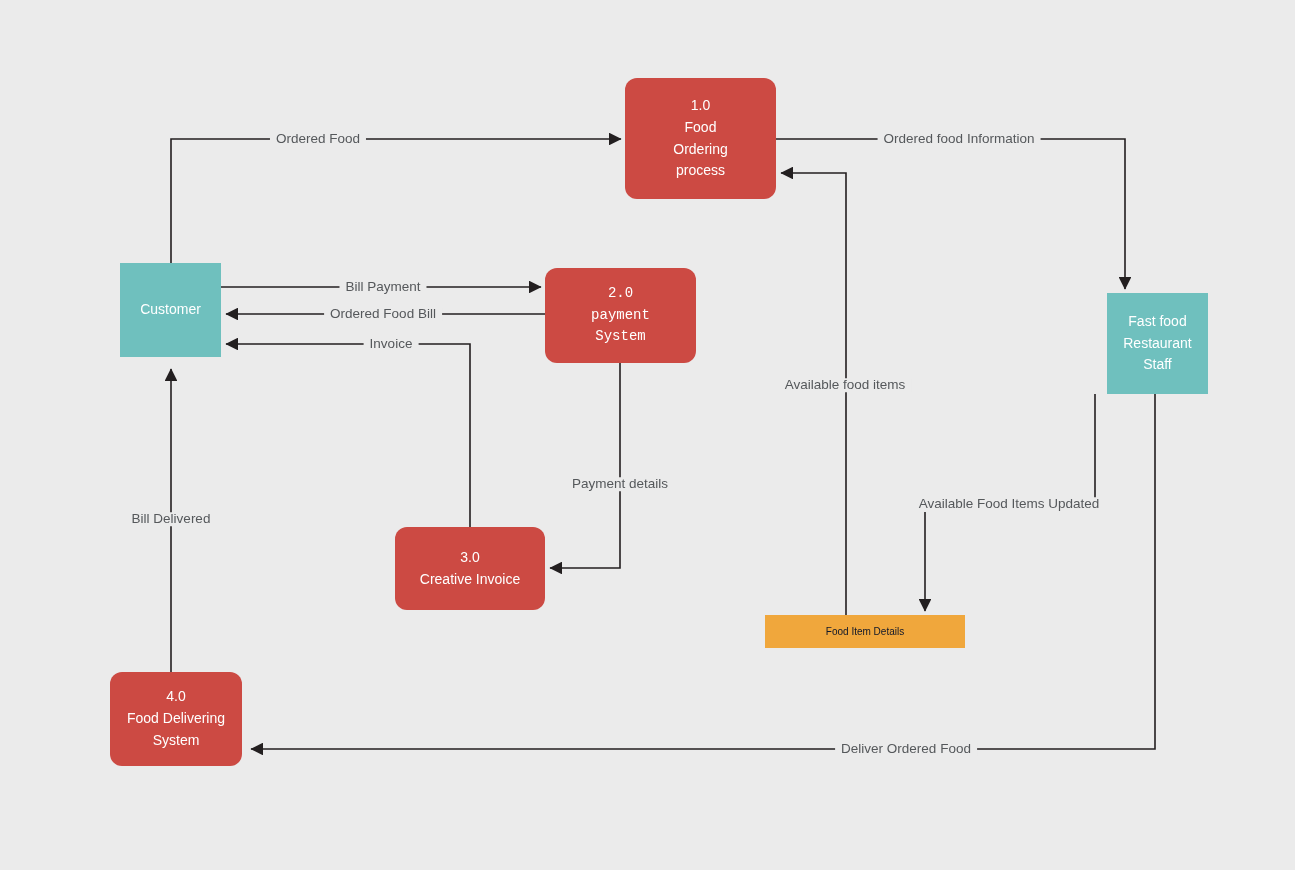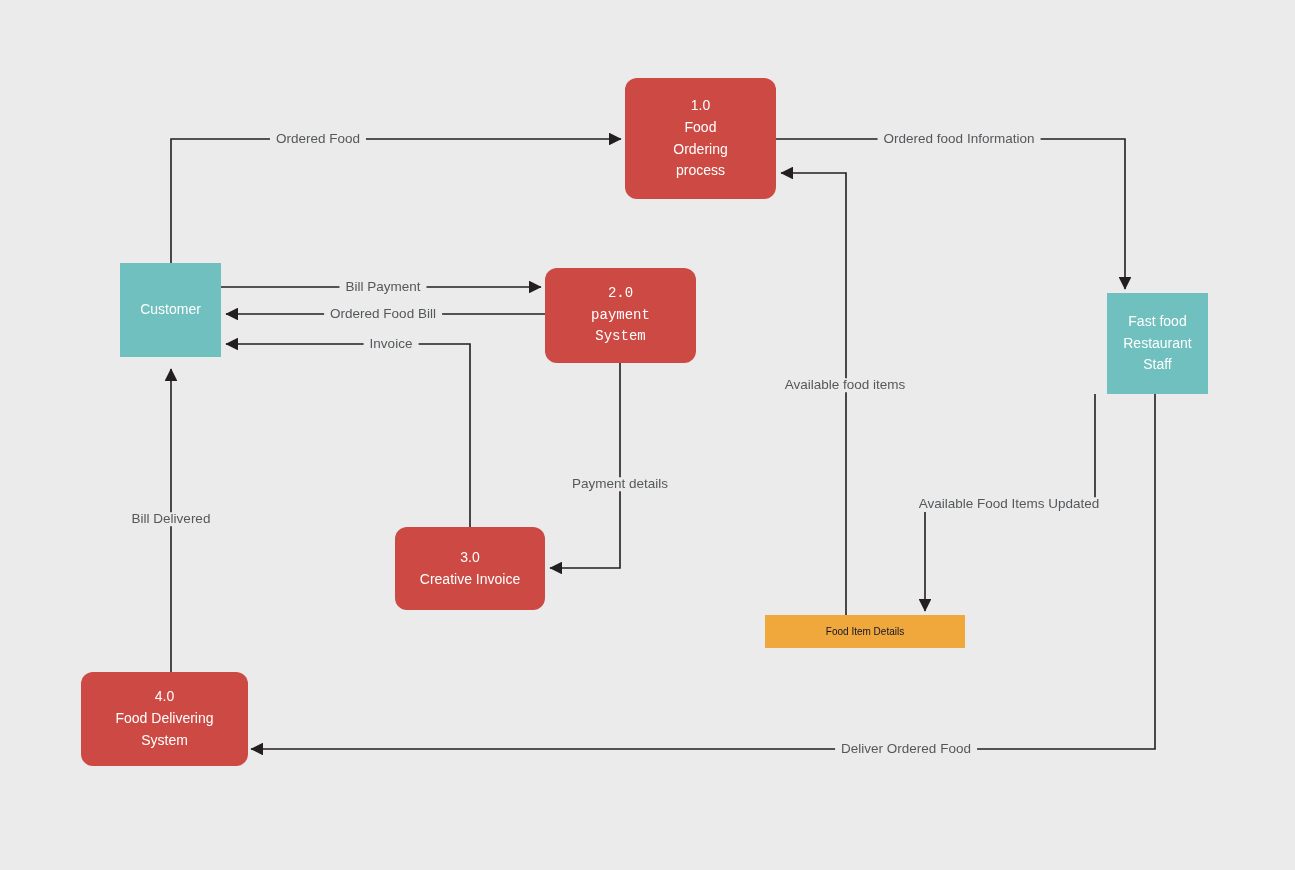--- a/index.html
+++ b/index.html
@@ -139,21 +139,21 @@
     <span class="line">2.0</span>
     <span class="line">payment</span>
     <span class="line">System</span>
   </div>
 
   <div class="node process" style="left:395px; top:527px; width:150px; height:83px;">
     <span class="line">3.0</span>
     <span class="line">Creative Invoice</span>
   </div>
 
-  <div class="node process" style="left:81px; top:672px; width:167px; height:94px;">
+  <div class="node process" style="left:110px; top:672px; width:132px; height:94px;">
     <span class="line">4.0</span>
     <span class="line">Food Delivering</span>
     <span class="line">System</span>
   </div>
 
   <div class="node entity" style="left:120px; top:263px; width:101px; height:94px;">
     <span class="line">Customer</span>
   </div>
 
   <div class="node entity" style="left:1075px; top:293px; width:101px; height:101px;margin-left:32px;">

